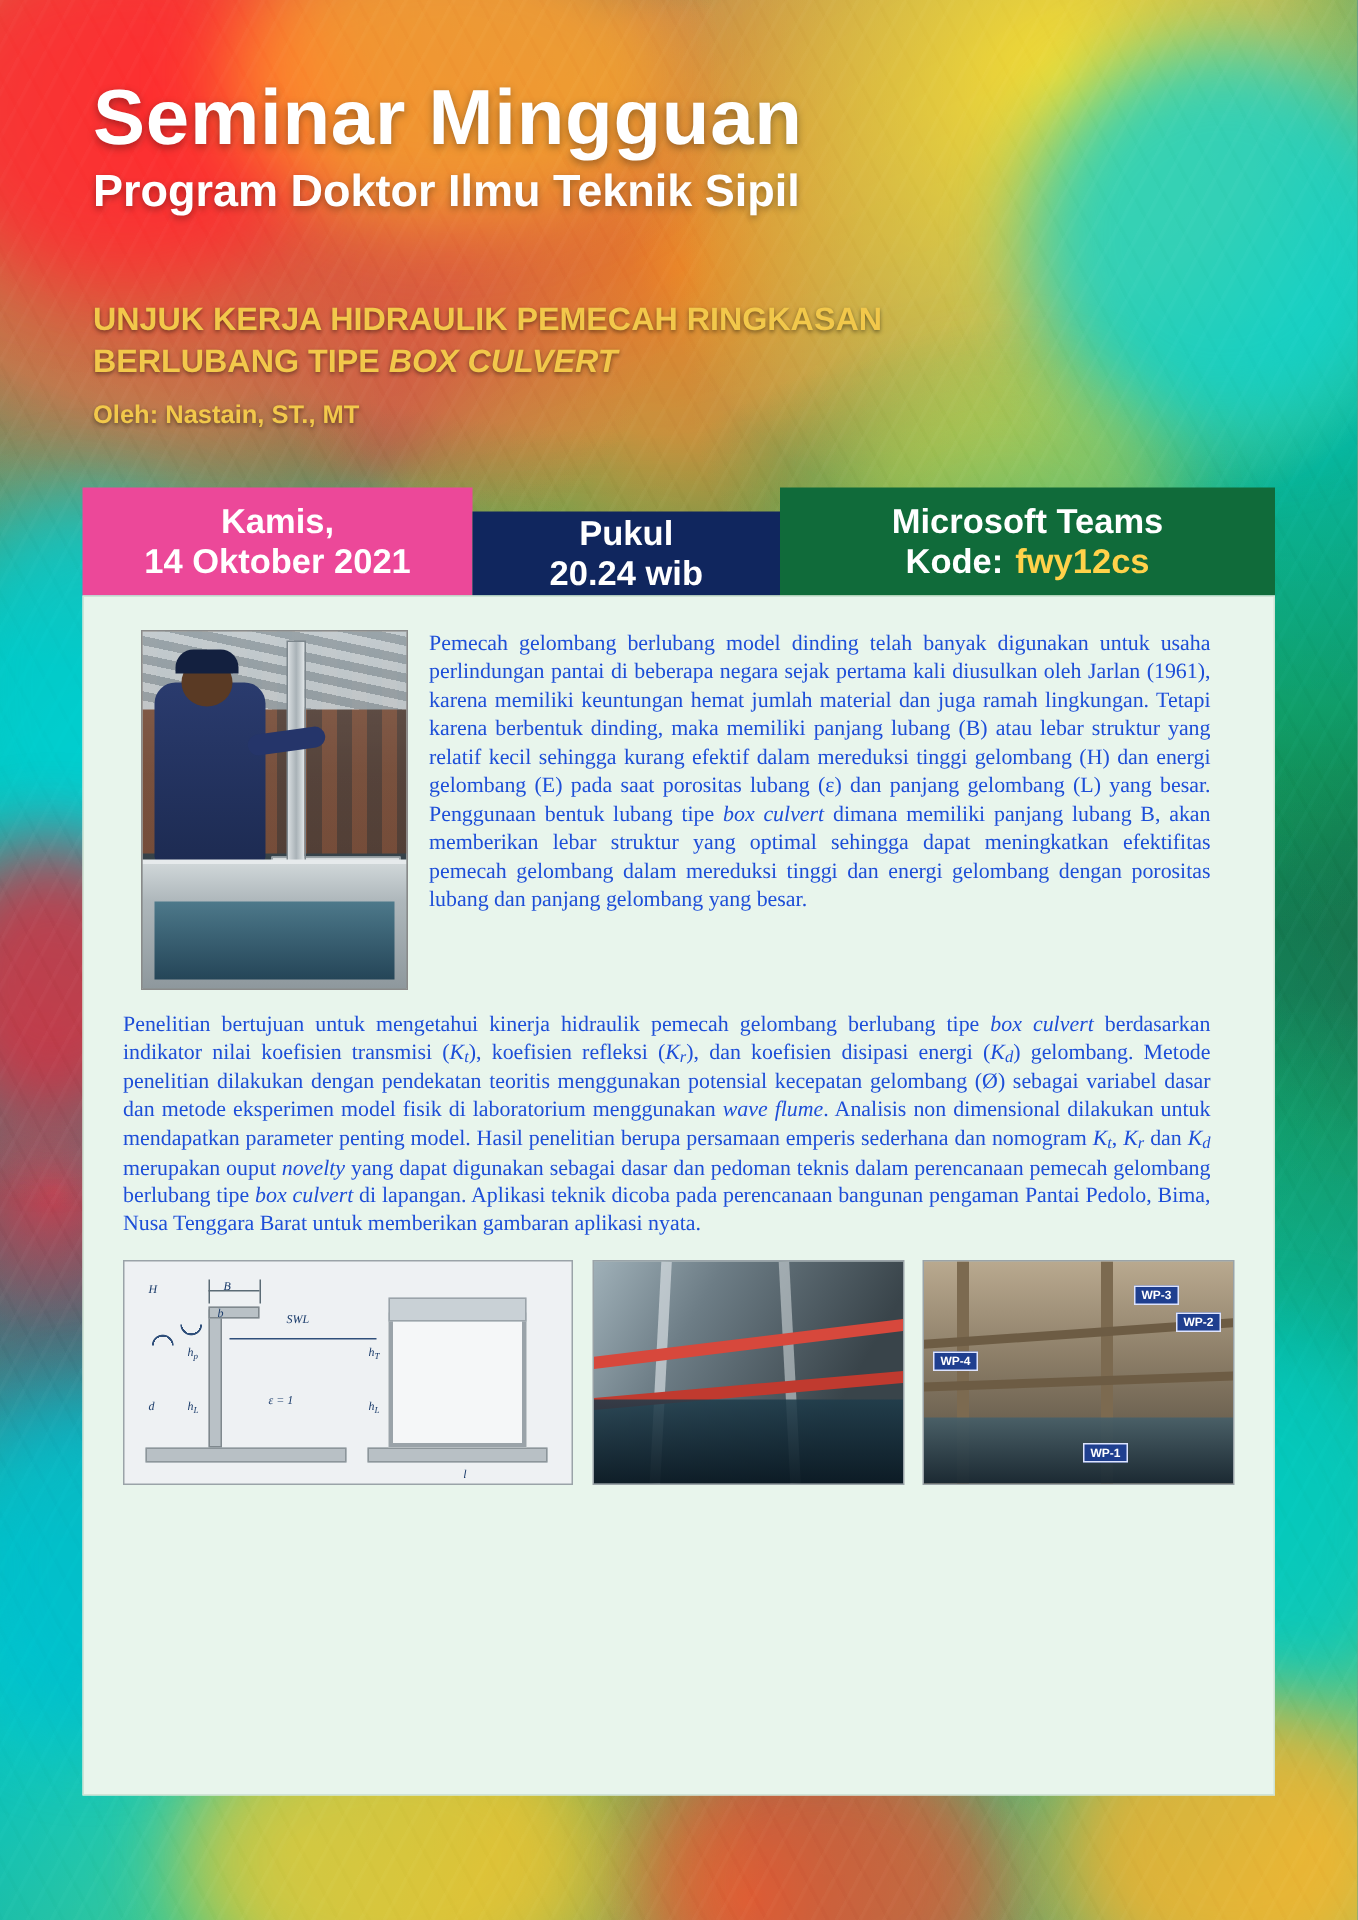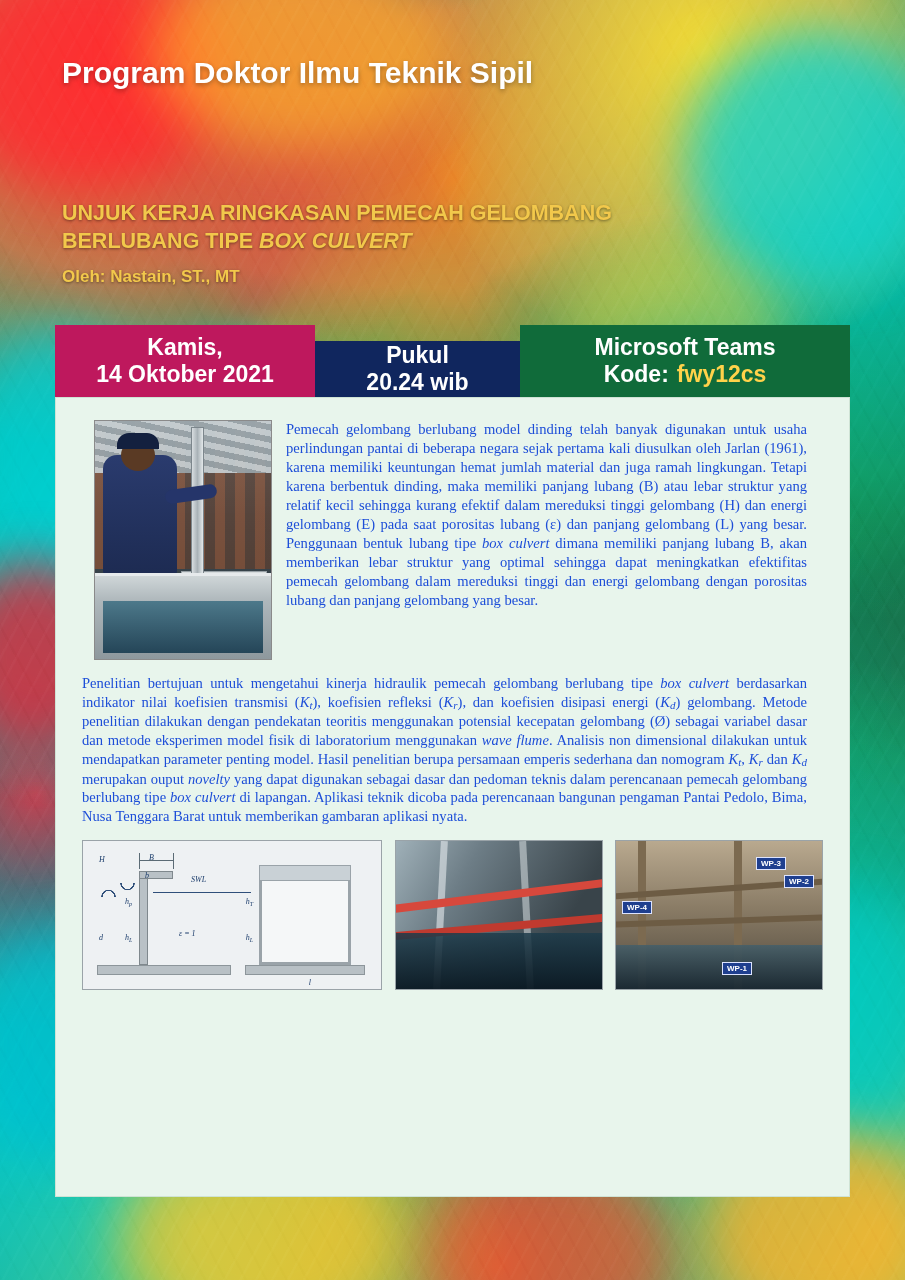--- a/index.html
+++ b/index.html
@@ -123,21 +123,21 @@
     display: flex;
     flex-direction: column;
     align-items: center;
     justify-content: center;
     color: #ffffff;
     font-weight: bold;
     font-size: 23px;
     line-height: 1.18;
     text-align: center;
   }
-  .cell-day { width: 260px; background: #be185d; }
+  .cell-day { width: 260px; background: #ec4899; }
   .cell-time { width: 205px; background: #10265e; margin-top: 16px; }
   .cell-media { width: 330px; background: #106b3a; }
   .cell-media .code { color: #ffd24a; }
   .cell-media .row2 { display: flex; gap: 8px; justify-content: center; }
 
   
   .panel {
     position: absolute;
     left: 55px;
     top: 397px;
@@ -297,25 +297,26 @@
   <div class="bg-blob b6"></div>
   <div class="bg-blob b7"></div>
   <div class="bg-blob b8"></div>
   <div class="bg-blob b9"></div>
   <div class="bg-blob b10"></div>
   <div class="bg-blob b11"></div>
   <div class="bg-blob b12"></div>
   <div class="bg-streaks"></div>
 
   <div class="header">
+    <div class="title-main">Seminar Mingguan</div>
     <div class="title-sub">Program Doktor Ilmu Teknik Sipil</div>
   </div>
 
   <div class="topic">
-    <span>UNJUK KERJA RINGKASAN PEMECAH GELOMBANG</span><br>
+    <span>UNJUK KERJA HIDRAULIK PEMECAH RINGKASAN</span><br>
     <span>BERLUBANG TIPE </span><span class="it">BOX CULVERT</span>
   </div>
   <div class="speaker">Oleh: Nastain, ST., MT</div>
 
   <div class="infobar">
     <div class="info-cell cell-day">
       <div>Kamis,</div>
       <div>14 Oktober 2021</div>
     </div>
     <div class="info-cell cell-time">

